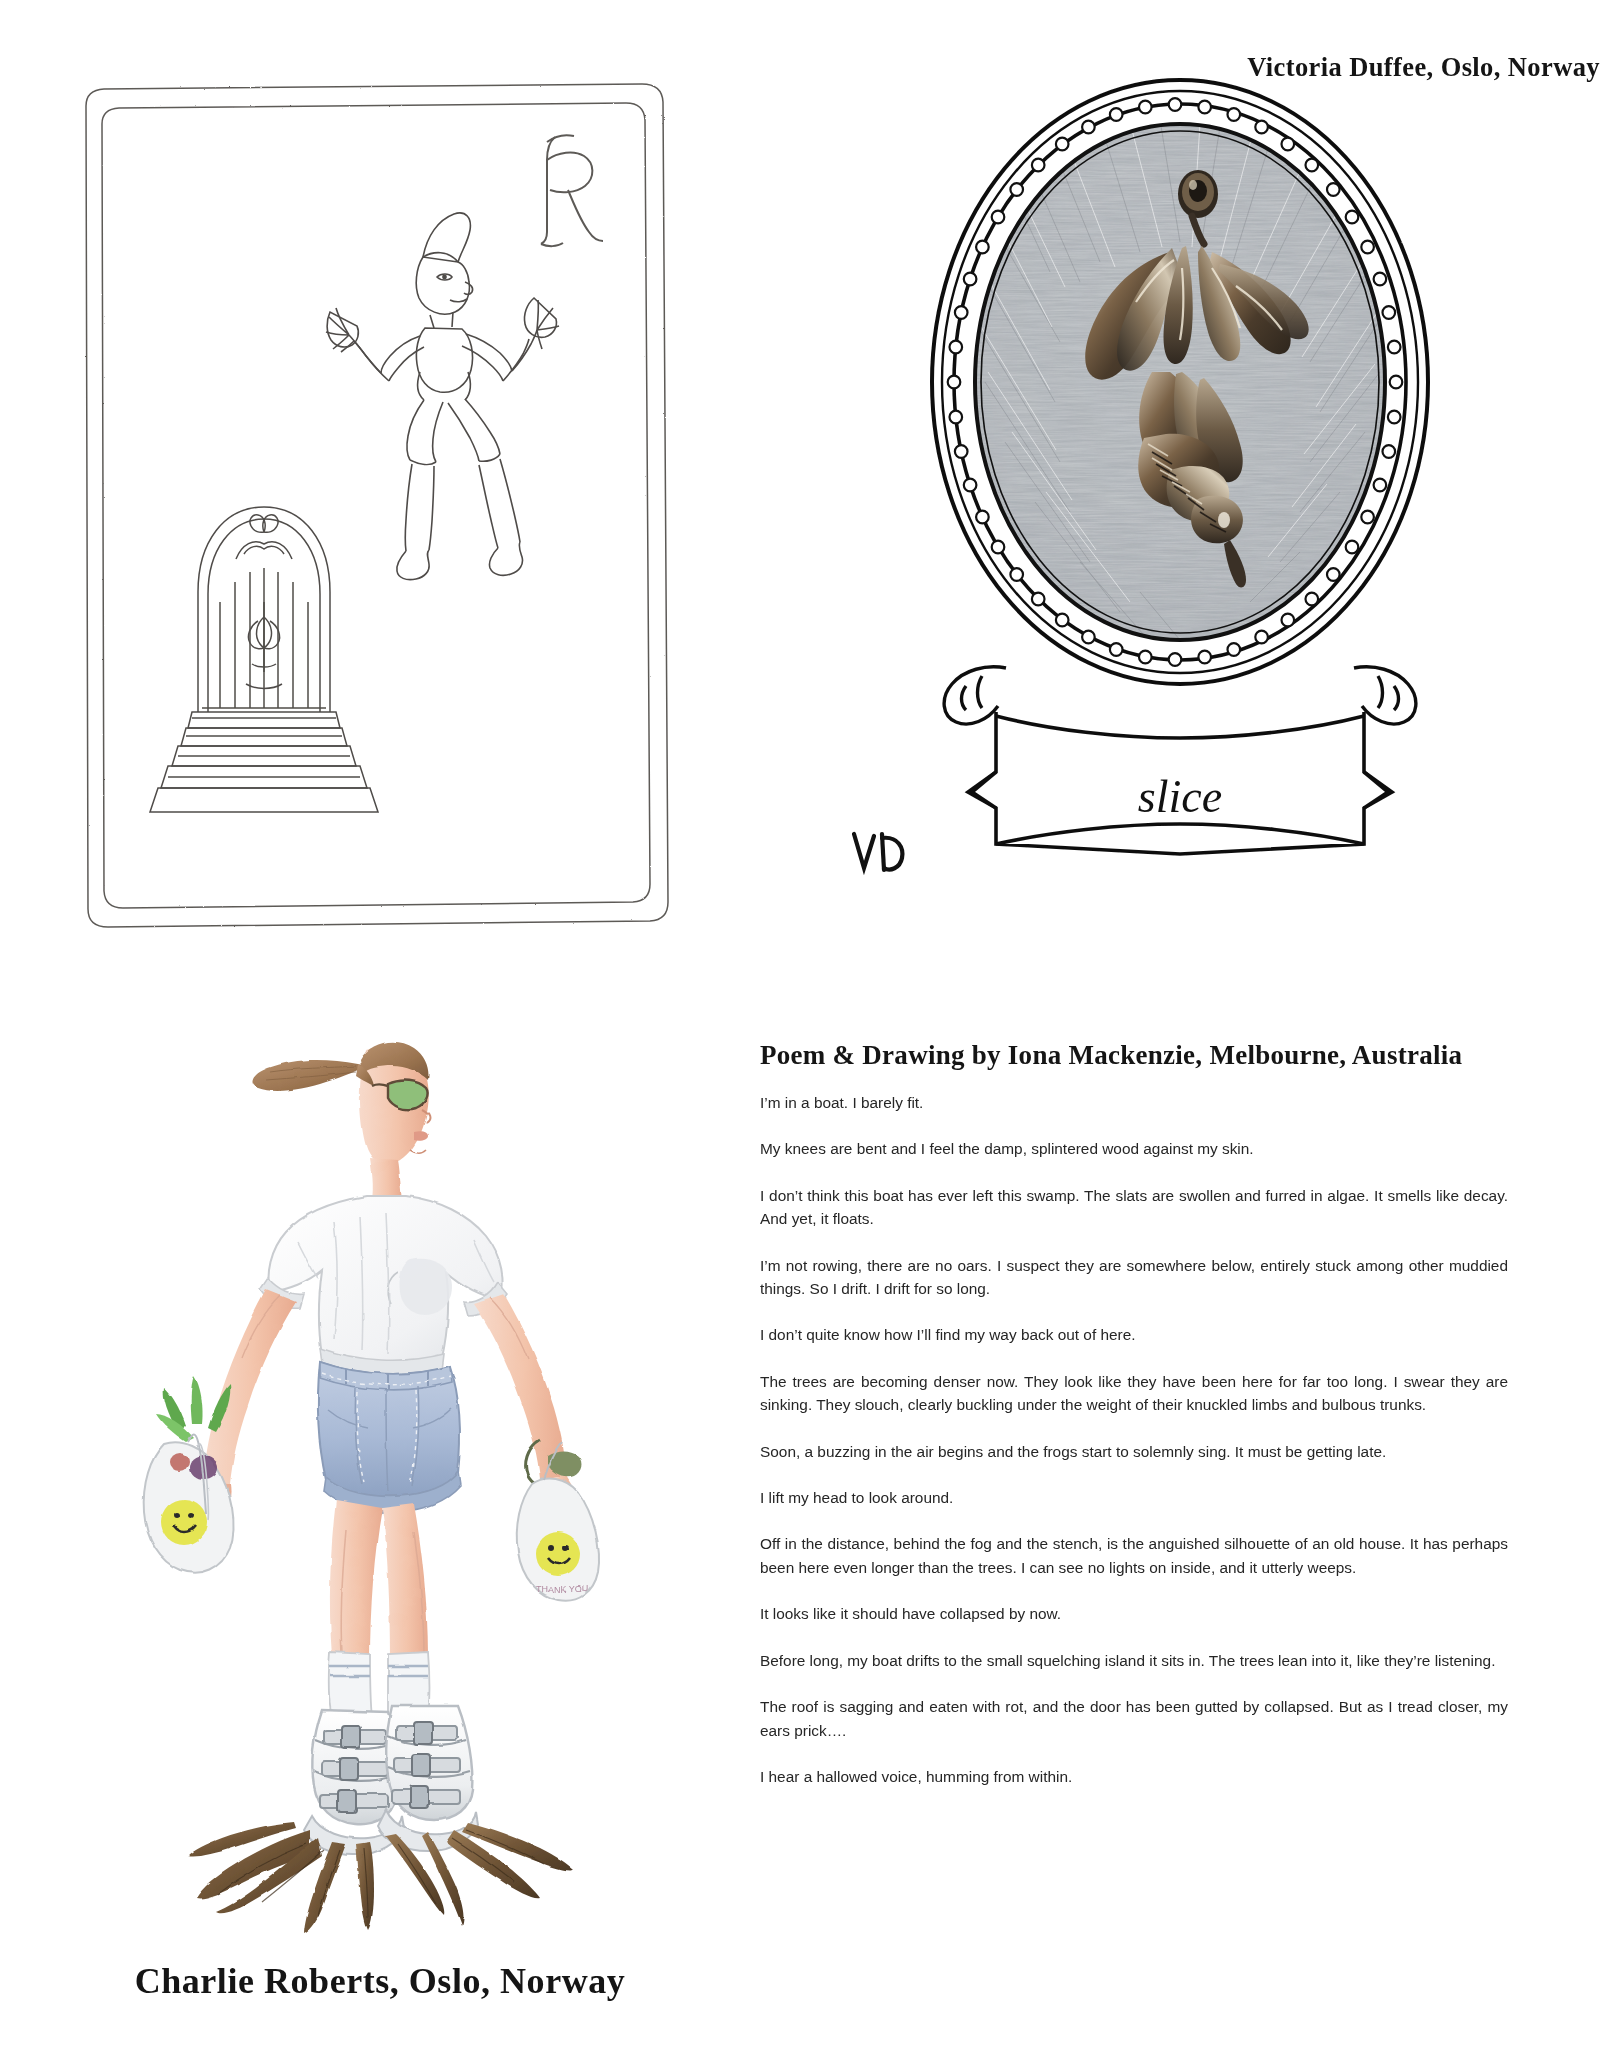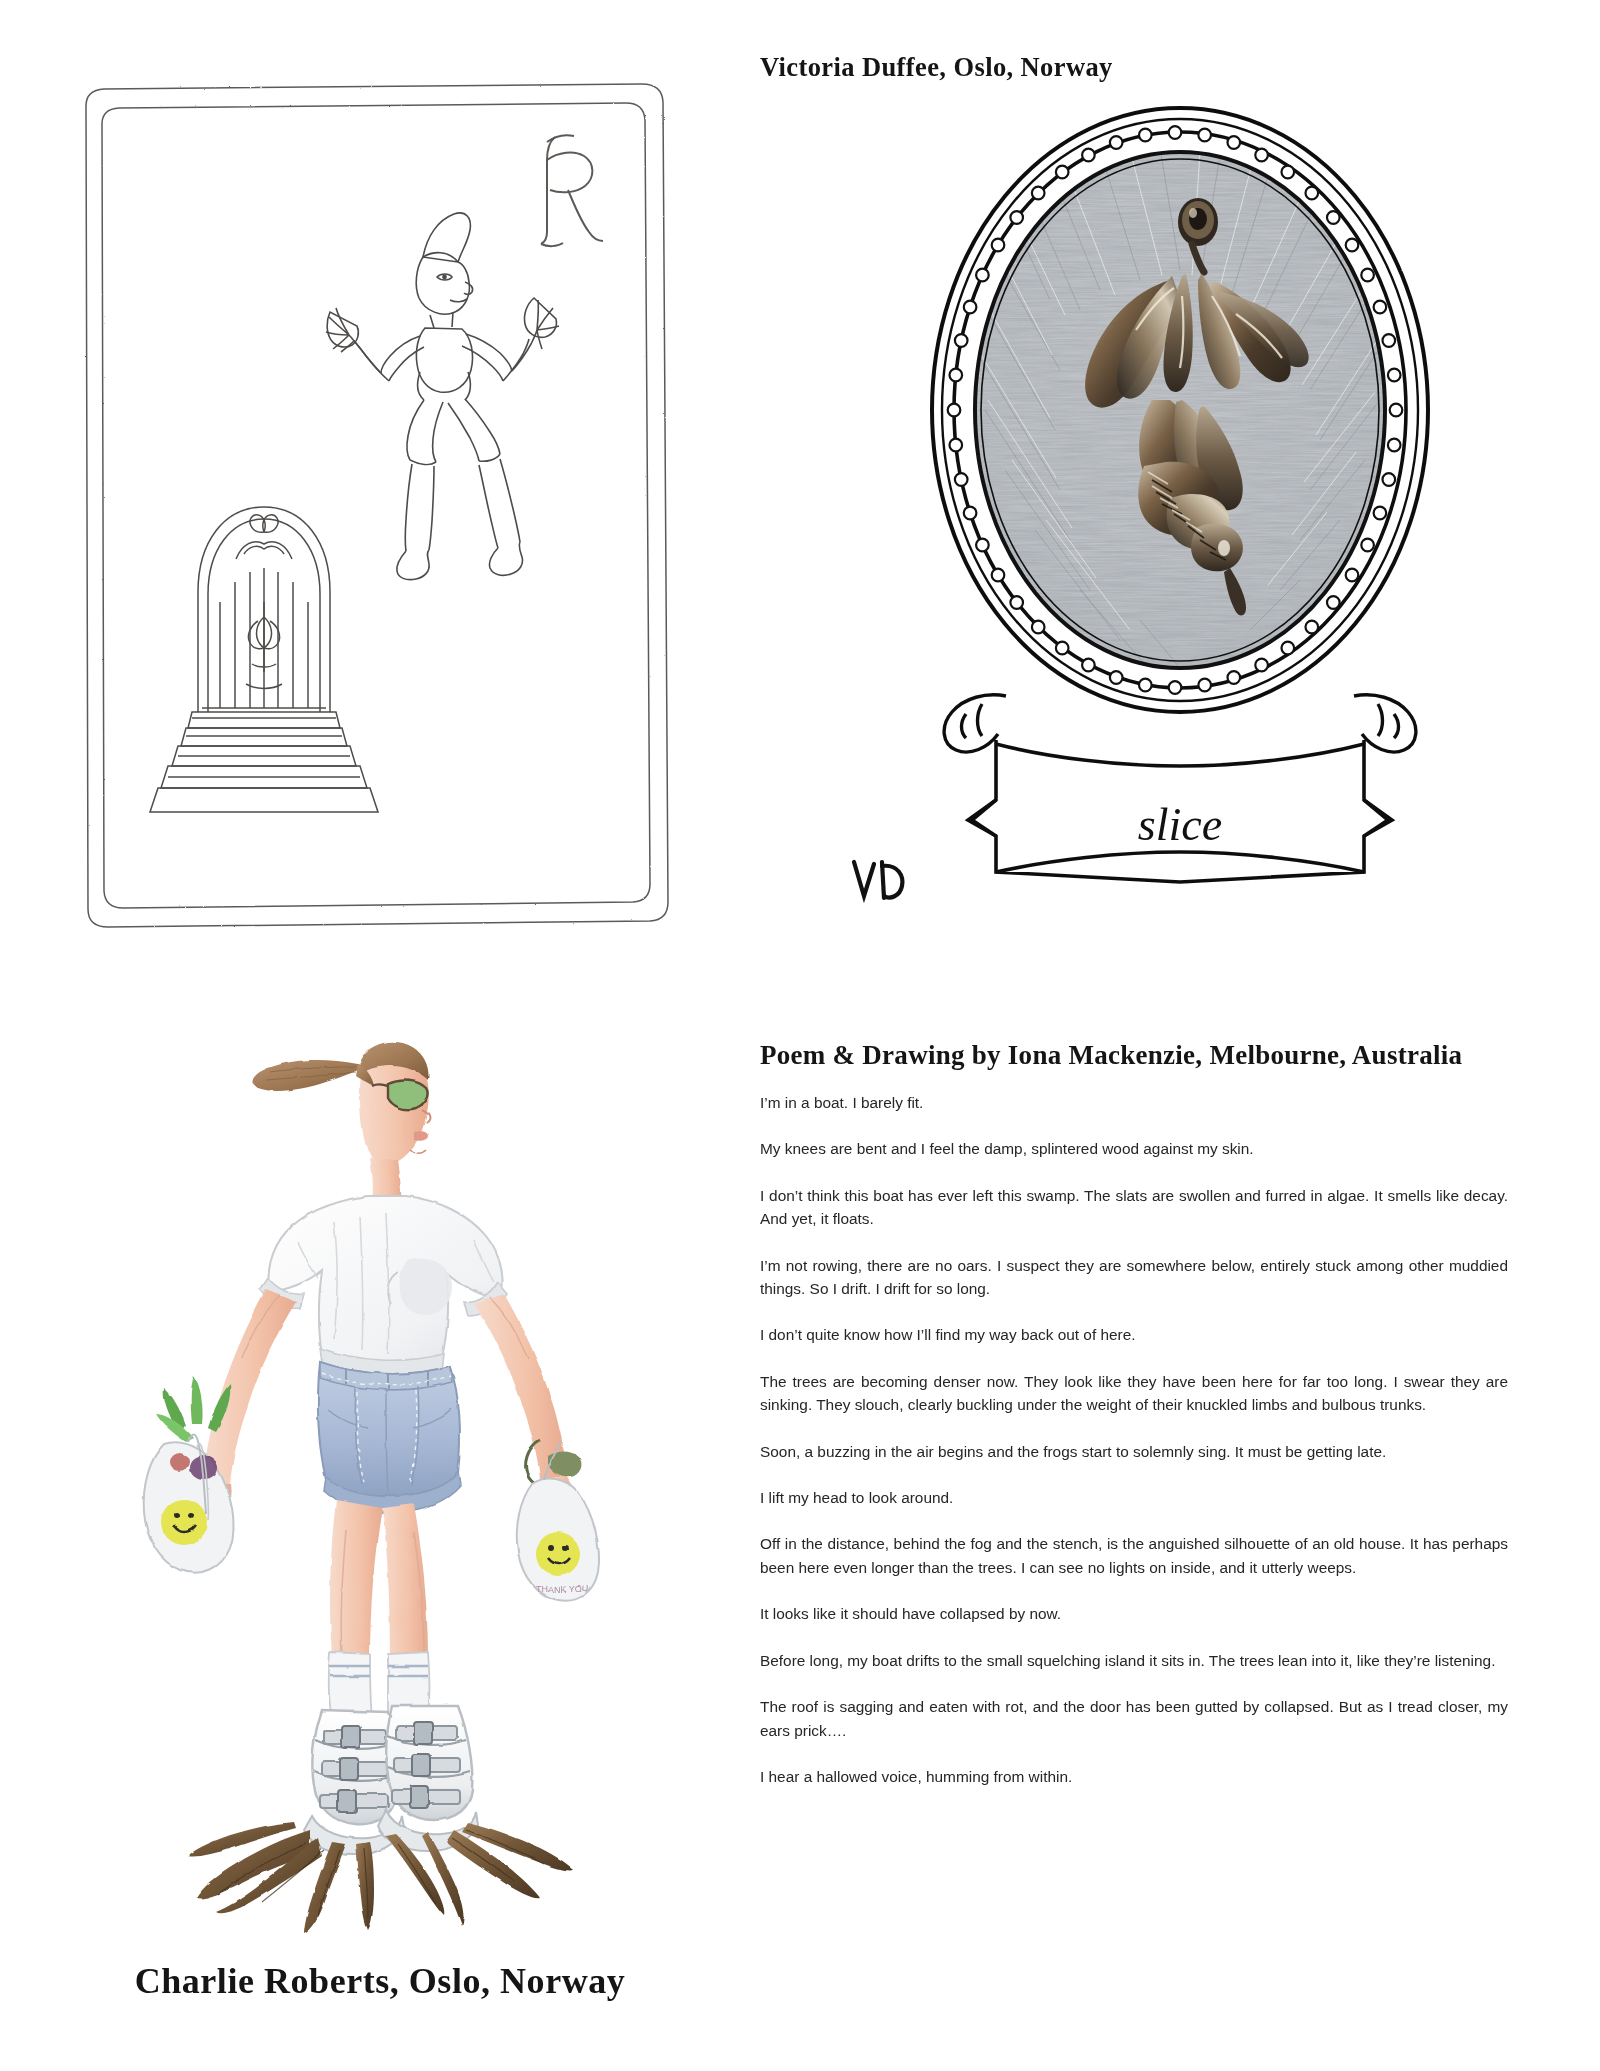--- a/index.html
+++ b/index.html
@@ -18,35 +18,35 @@
   }
 
   
   #q-tl{position:absolute;left:0;top:0;width:760px;height:1000px;}
   #q-tr{position:absolute;left:760px;top:0;width:840px;height:1000px;}
   #q-bl{position:absolute;left:0;top:1000px;width:760px;height:1071px;}
   #q-br{position:absolute;left:760px;top:1040px;width:840px;height:1031px;}
 
   
   .caption-top{
-    position:absolute;top:54px;left:0;width:840px;text-align:left;
+    position:absolute;top:54px;left:0;width:840px;text-align:right;
     font-size:26.5px;line-height:1;
   }
   
   .caption-bottom{
     position:absolute;top:963px;left:0;width:760px;text-align:center;
     font-size:36px;line-height:1;
   }
 
   
   #card-wrap{position:absolute;left:68px;top:72px;width:620px;height:880px;}
   #card-wrap svg{display:block;width:100%;height:100%;}
 
   
-  #mirror-wrap{position:absolute;left:40px;top:100px;width:760px;height:850px;}
+  #mirror-wrap{position:absolute;left:40px;top:72px;width:760px;height:850px;}
   #mirror-wrap svg{display:block;width:100%;height:100%;}
 
   
   #skater-wrap{position:absolute;left:70px;top:10px;width:620px;height:940px;}
   #skater-wrap svg{display:block;width:100%;height:100%;}
 
   
   #poem{
     position:absolute;left:0;top:0;width:748px;
   }

